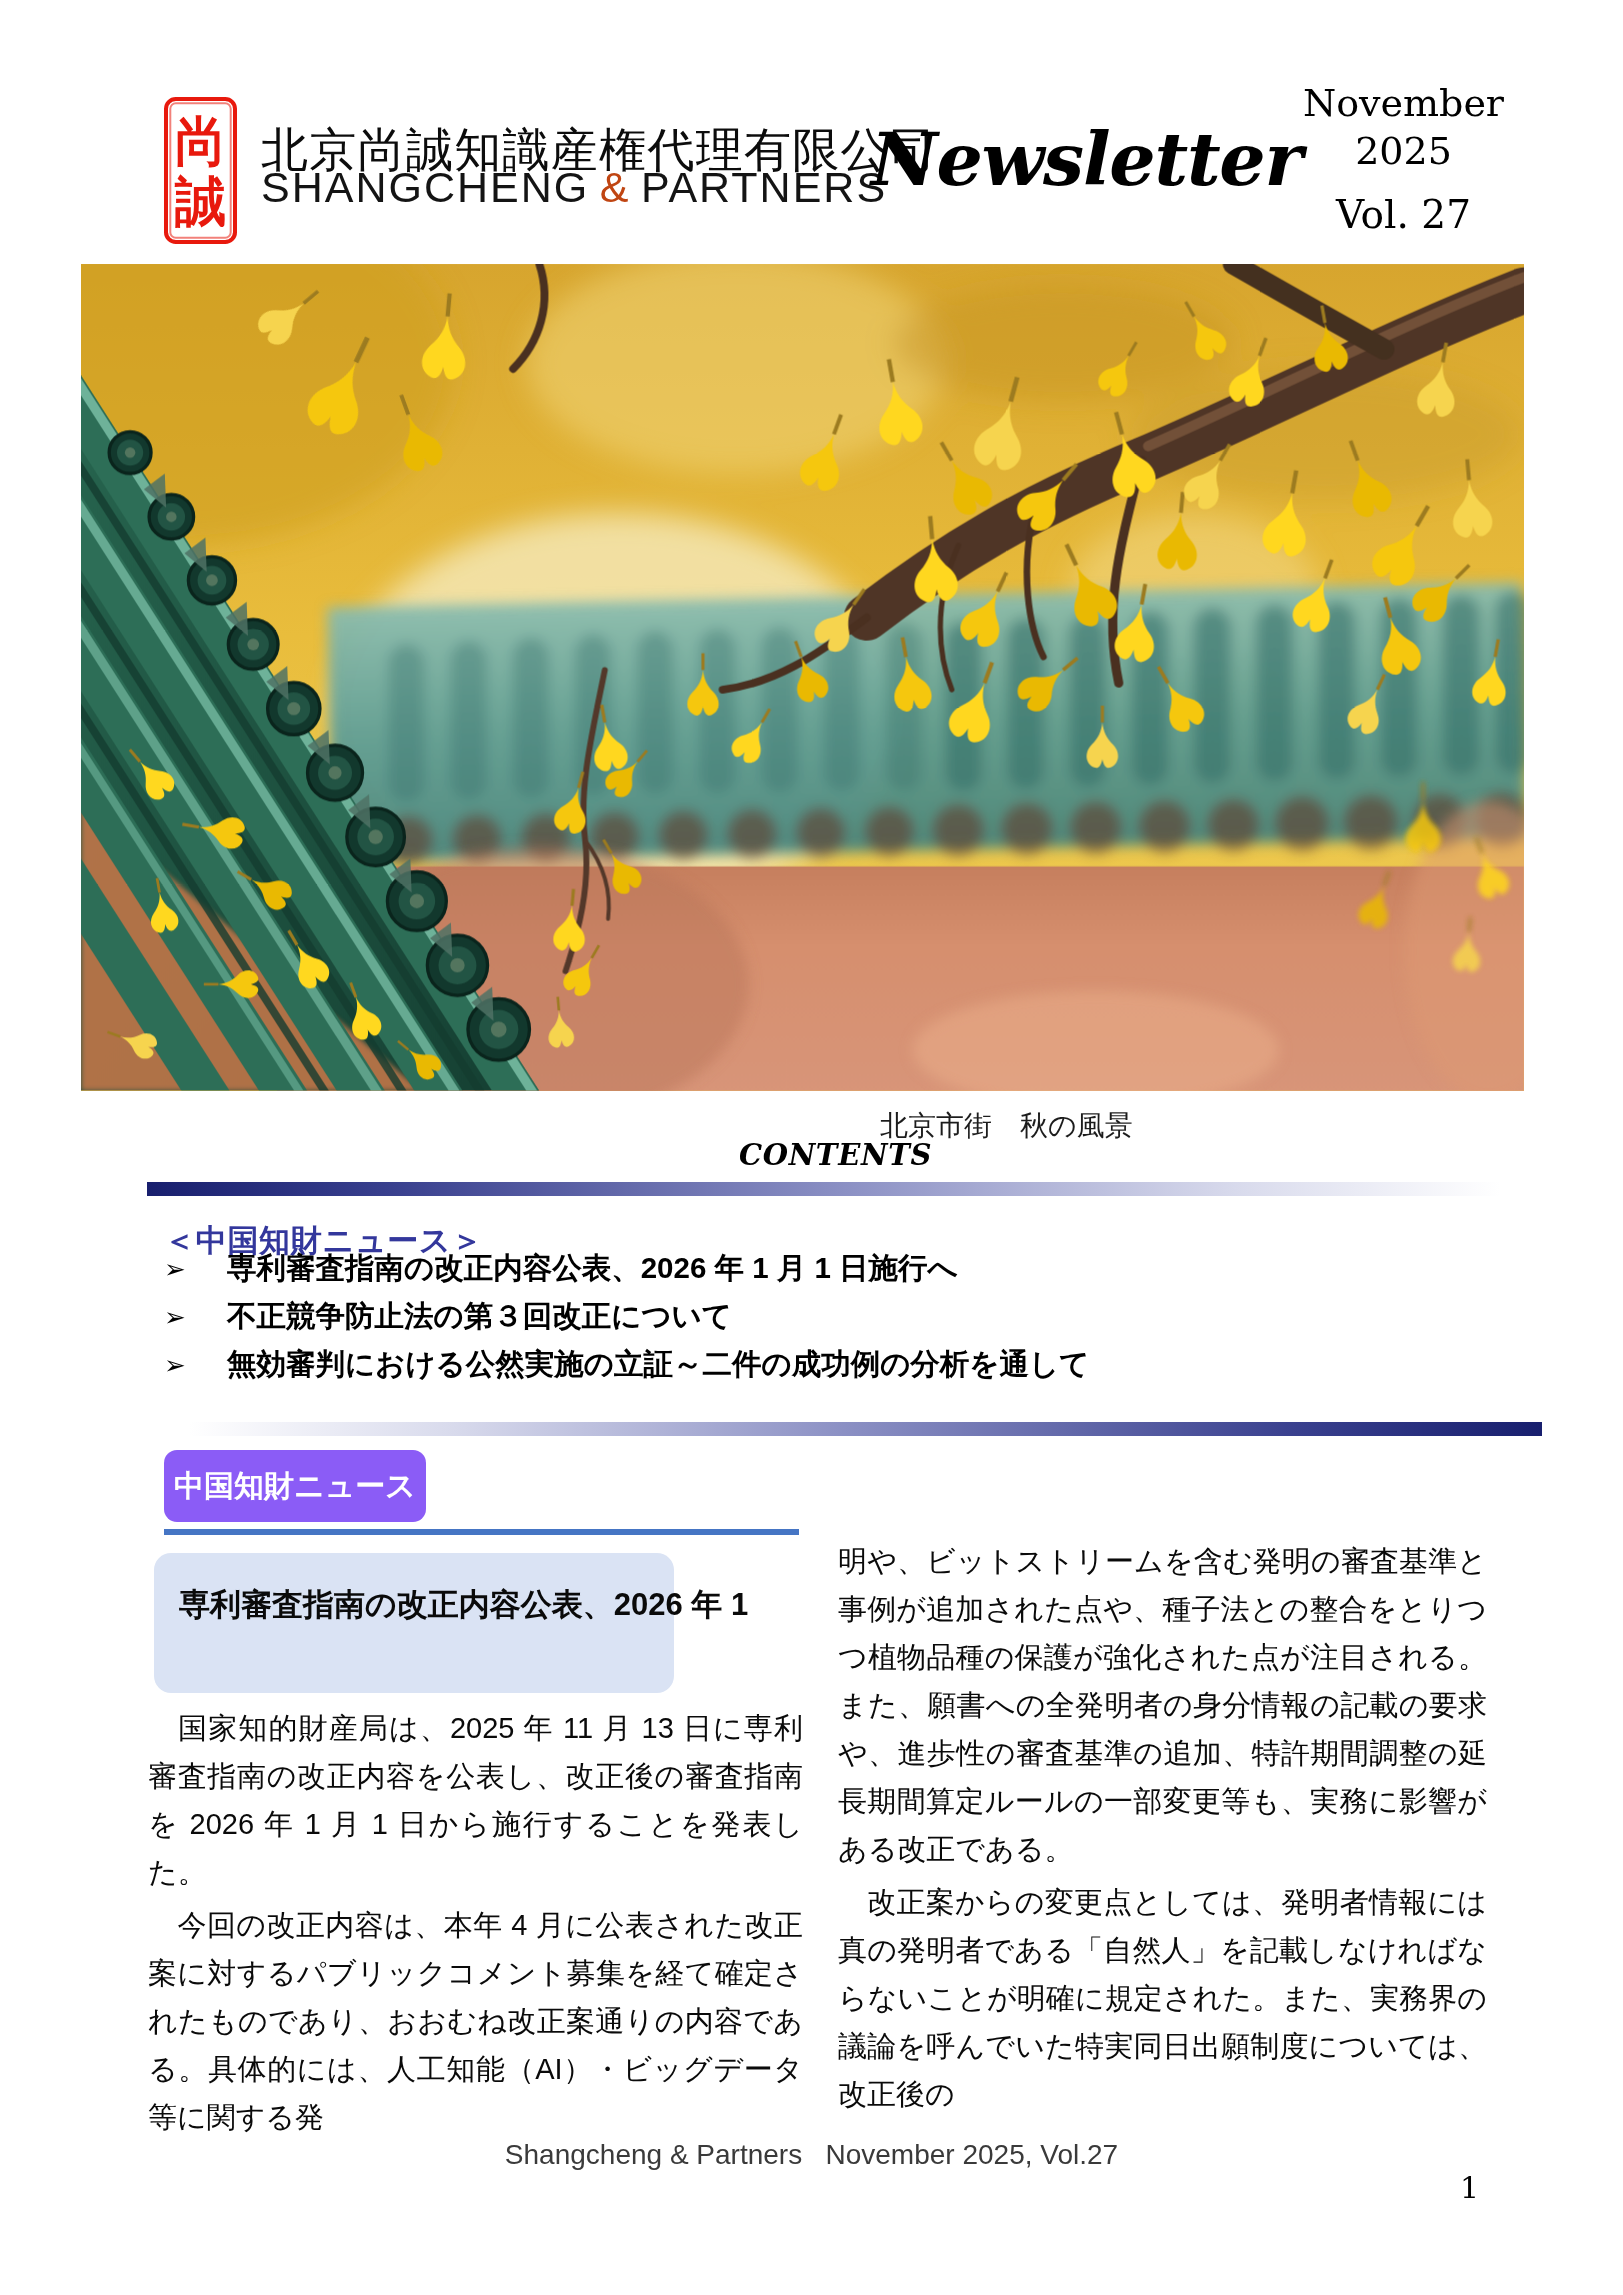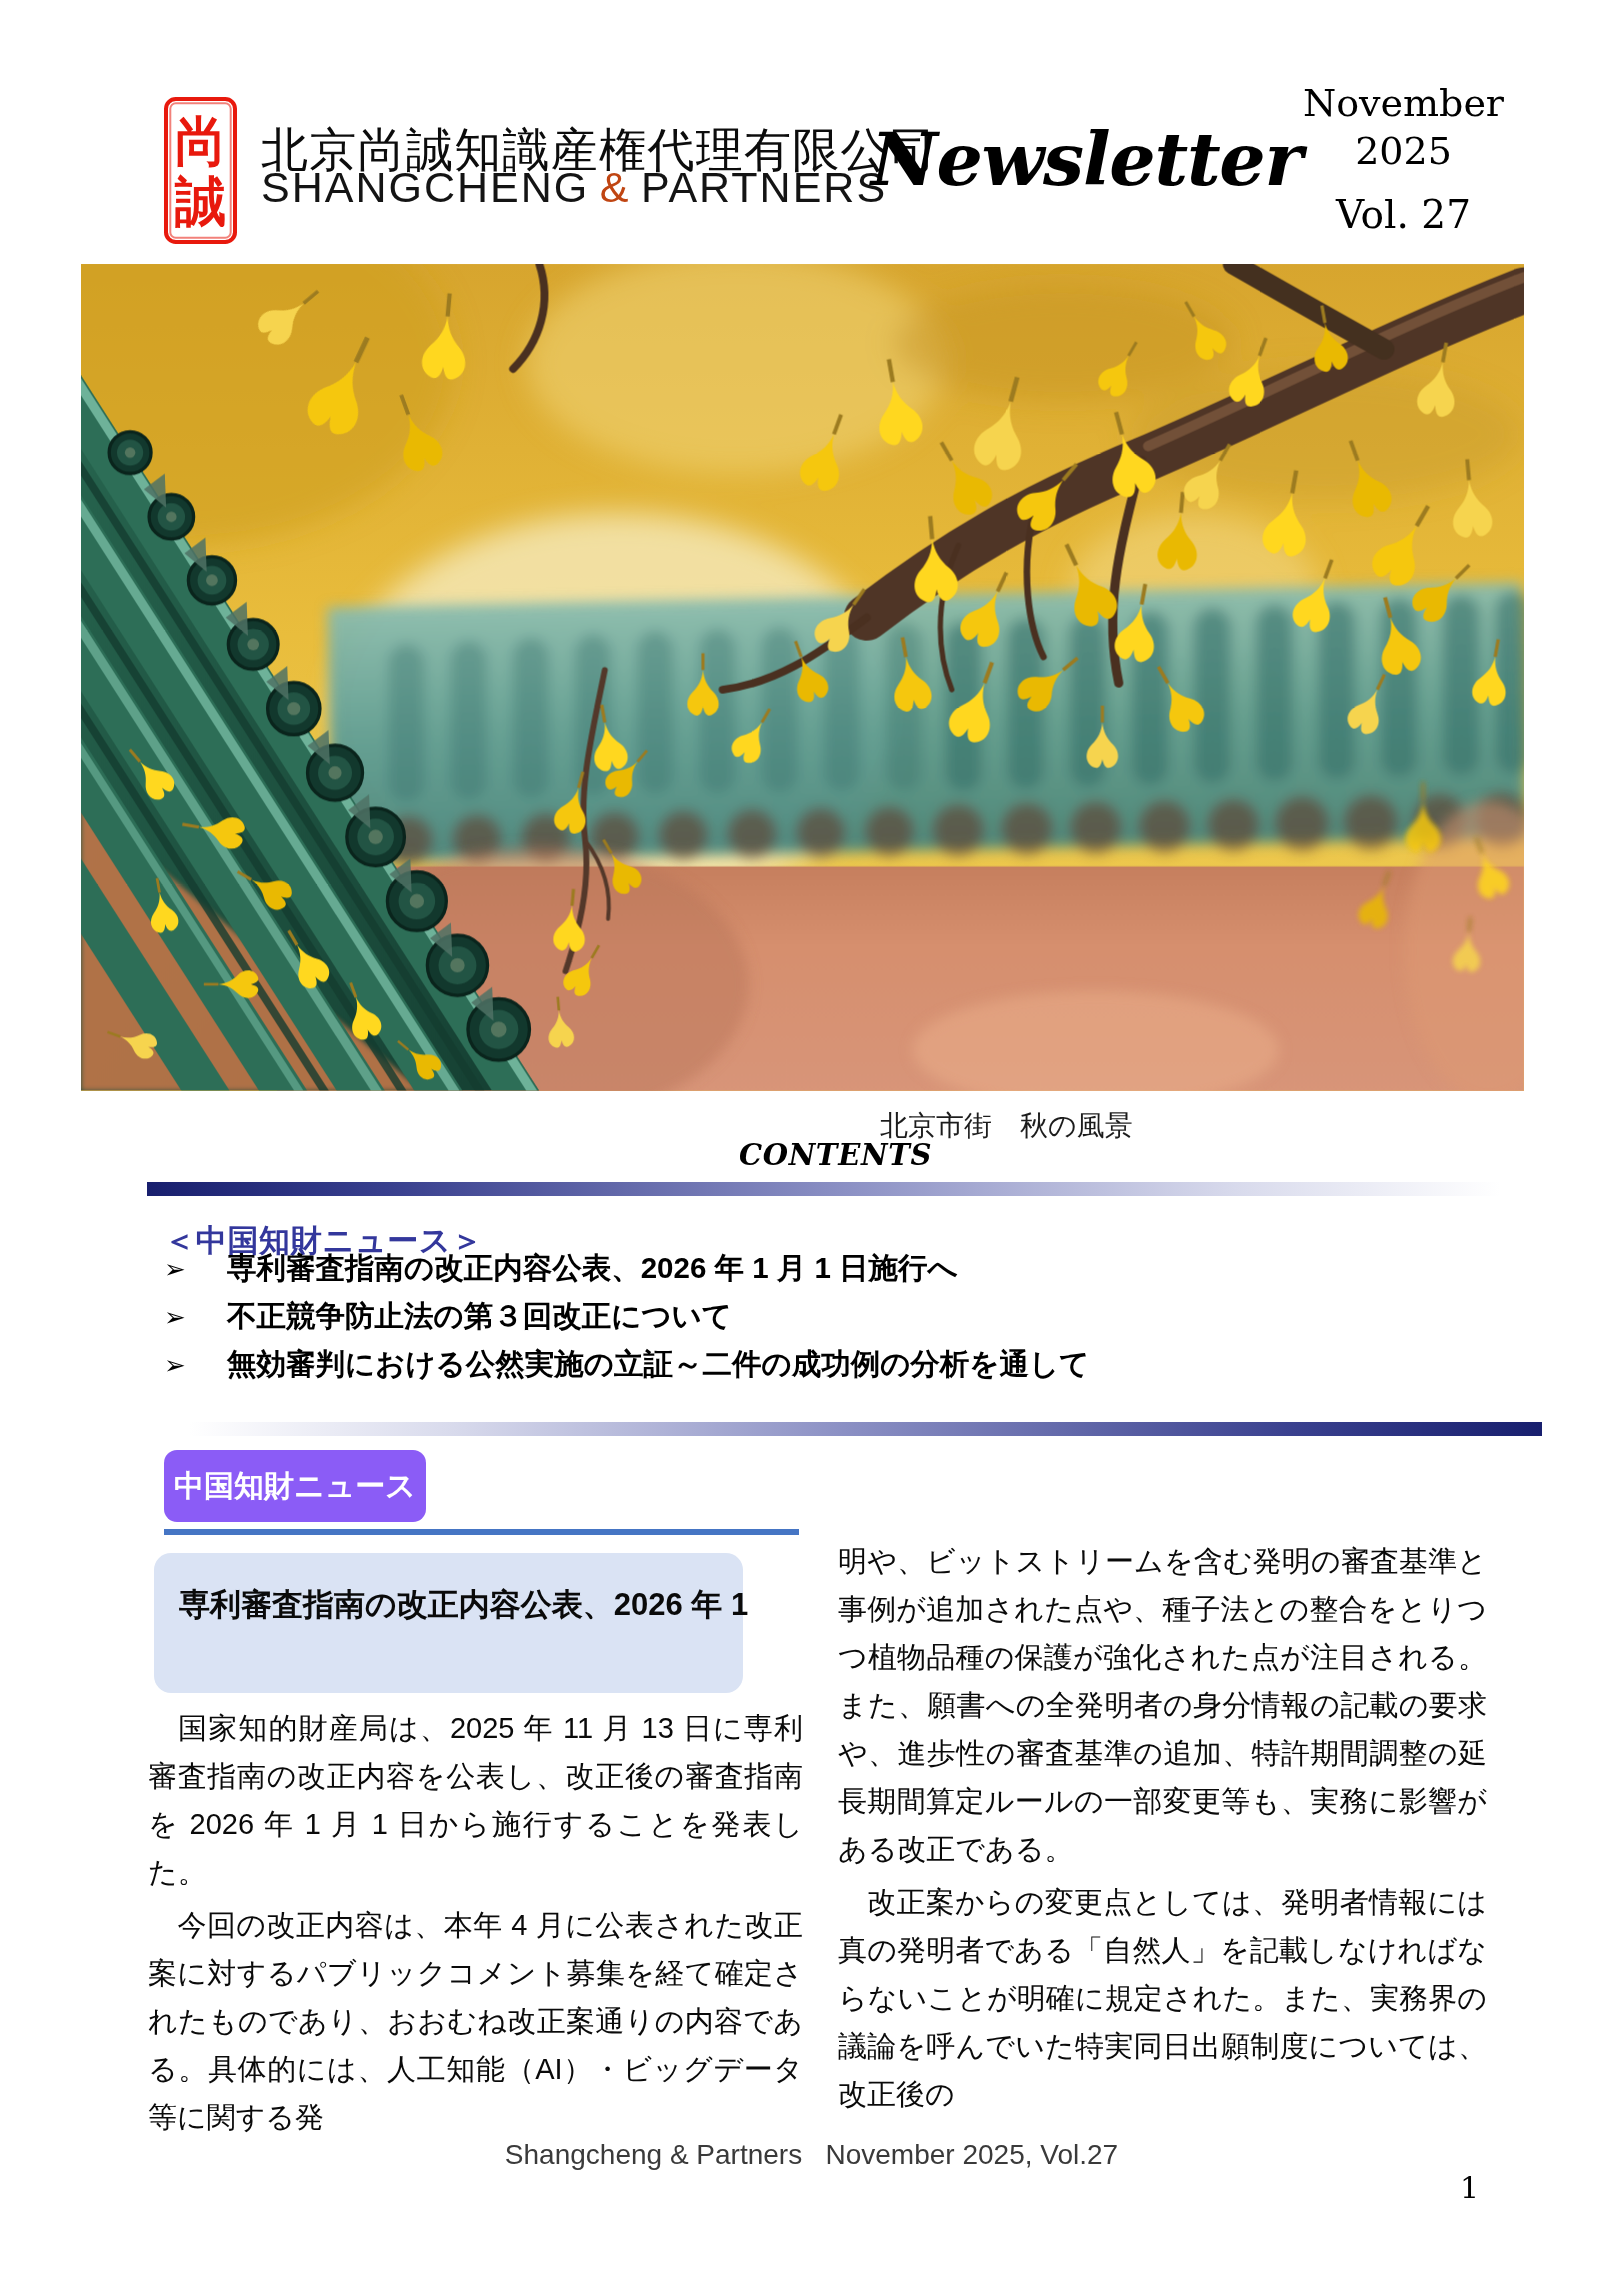--- a/index.html
+++ b/index.html
@@ -63,21 +63,21 @@
   .toc-marker{width:63px;font-size:26px;color:#000;flex:0 0 auto;}
   .toc-text{font-size:29.5px;font-weight:bold;color:#000;white-space:pre;}
   
   .tab{
     position:absolute;left:164px;top:1450px;width:262px;height:72px;
     background:#8b5cf6;border-radius:13px;display:flex;align-items:center;justify-content:center;
   }
   .tab-label{font-size:30px;font-weight:bold;color:#ffffff;white-space:pre;}
   .tab-rule{position:absolute;left:164px;top:1529px;width:635px;height:5.9px;background:#4575c4;}
   .title-box{
-    position:absolute;left:154px;top:1553px;width:589px;height:140px;box-sizing:border-box;
+    position:absolute;left:154px;top:1553px;width:520px;height:140px;box-sizing:border-box;
     background:#dae3f4;border-radius:17px;padding:22px 11px 0 25px;
   }
   .title-line{font-size:31px;font-weight:bold;line-height:60px;color:#0a0a0a;white-space:pre;}
   .col{position:absolute;font-size:29px;line-height:48px;text-align:justify;color:#0a0a0a;}
   .col p{margin:0 0 4.6px 0;}
   .col-left{left:148px;top:1704px;width:655px;}
   .col-right{left:838px;top:1537px;width:649px;}
   
   .footer{
     position:absolute;left:0;top:2139px;width:1623px;text-align:center;

